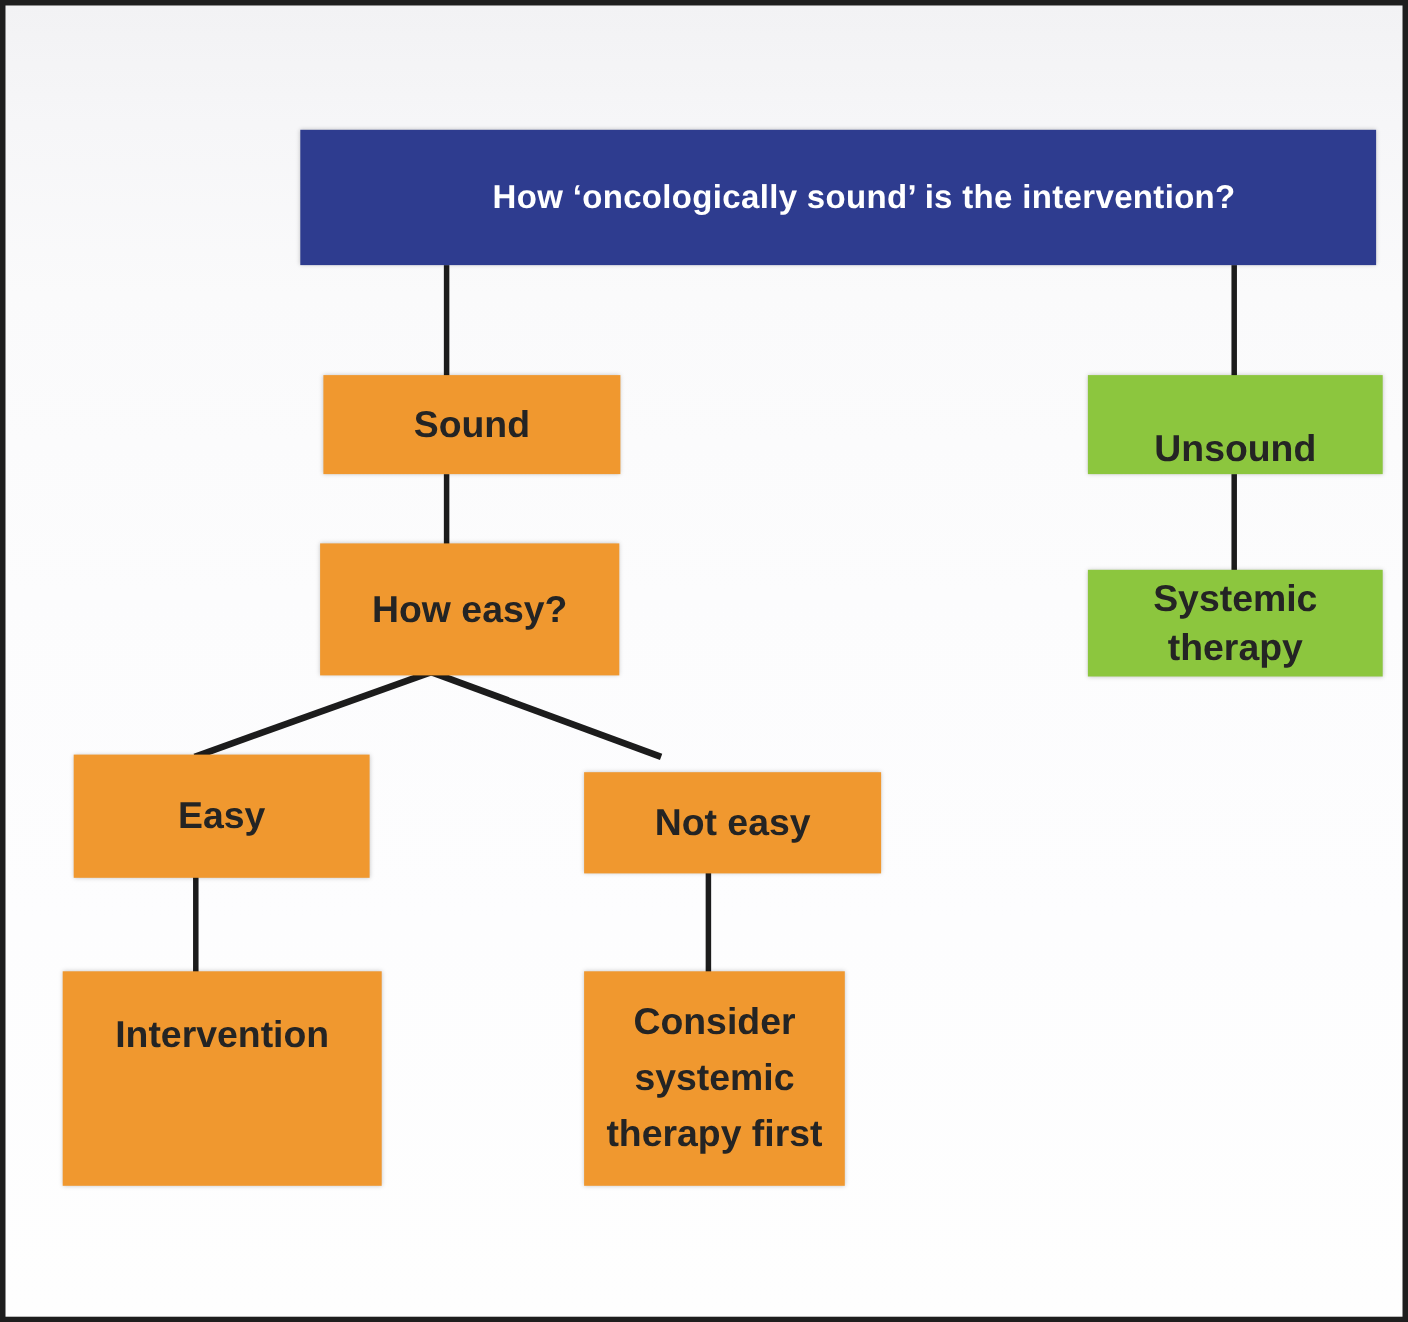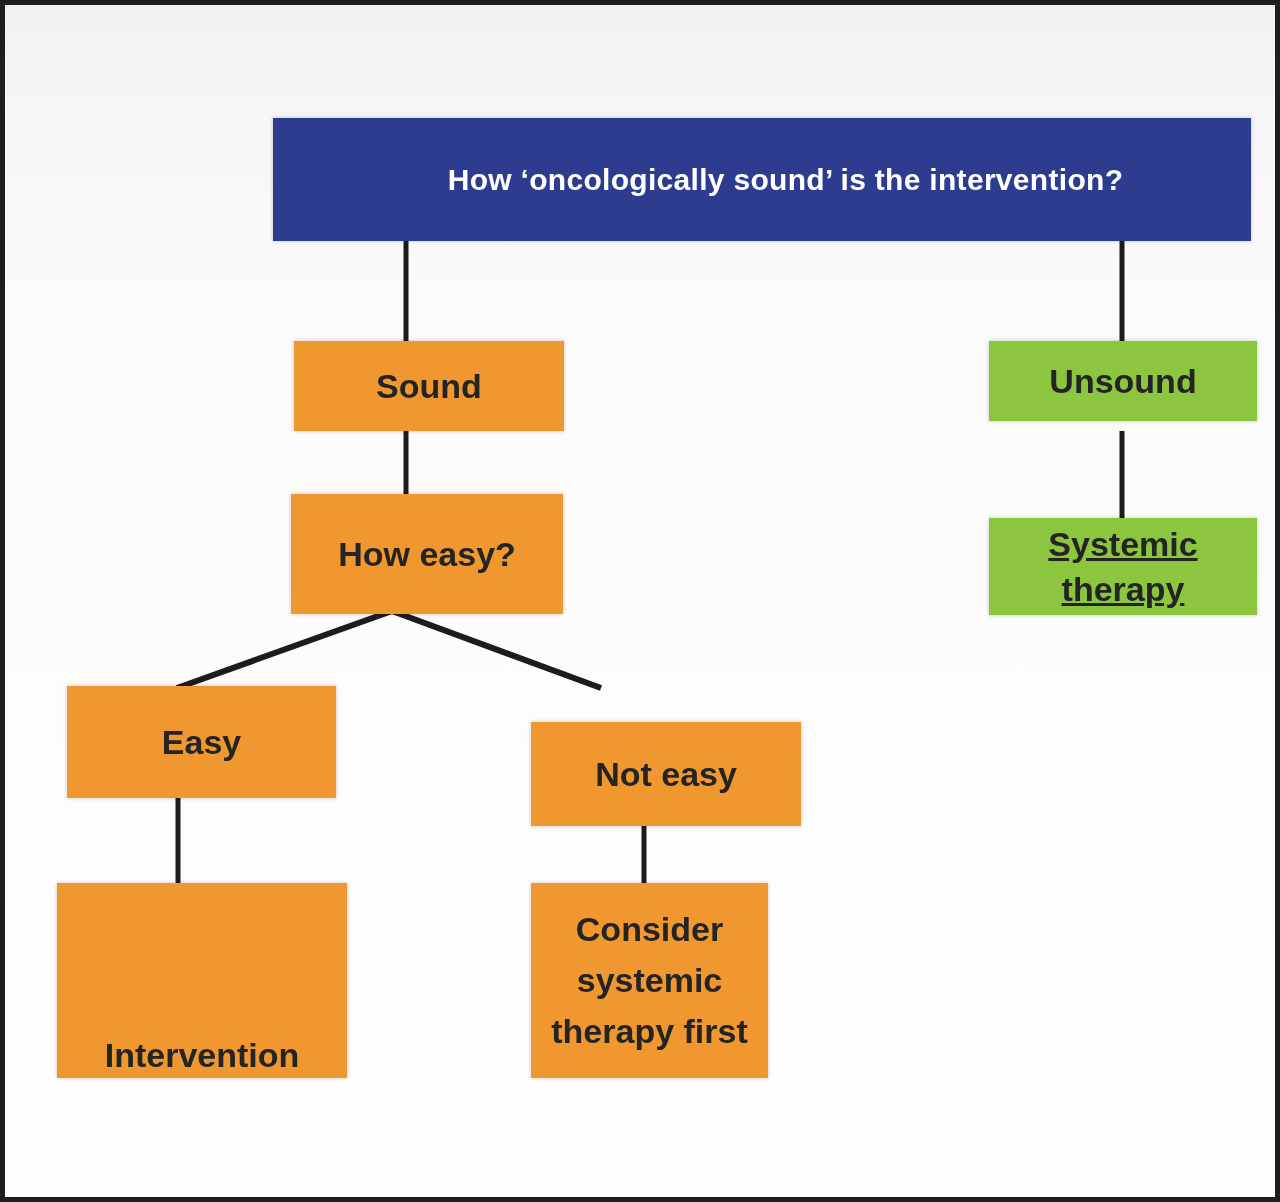--- a/index.html
+++ b/index.html
@@ -56,21 +56,21 @@
   }
   .node.orange { background: var(--decision-orange, #f0982f); margin-left: 24px; }
   .node.green  { background: var(--outcome-green, #8cc63e); }
   .node .lbl {
     display: block;
     font-size: 34px;
     line-height: 1.32;
     padding: 0 10px;
   }
   .node.blue .lbl { font-size: 30px; line-height: 1.2; }
-  .node.top-text { align-items: flex-end; }
+  .node.top-text { align-items: flex-start; }
   .node.top-text .lbl { padding-top: 36px; }
   .node.tall .lbl { line-height: 1.5; }
 </style>
 </head>
 <body>
 
 <div class="canvas">
 
   <svg class="connectors" viewBox="0 0 1280 1202" xmlns="http://www.w3.org/2000/svg">
     <line class="conn" x1="401" y1="236" x2="401" y2="340"></line>
@@ -84,37 +84,37 @@
   </svg>
 
   <div class="node blue" style="left:268px; top:113px; width:978px; height:123px;">
     <span class="lbl">How ‘oncologically sound’ is the intervention?</span>
   </div>
 
   <div class="node orange" style="left:265px; top:336px; width:270px; height:90px;">
     <span class="lbl">Sound</span>
   </div>
 
-  <div class="node green" style="left:984px; top:336px; width:268px; height:80px;">
+  <div class="node green" style="left:984px; top:336px; width:268px; height:90px;align-items:flex-end;">
     <span class="lbl">Unsound</span>
   </div>
 
   <div class="node orange" style="left:262px; top:489px; width:272px; height:120px;">
     <span class="lbl">How easy?</span>
   </div>
 
-  <div class="node green" style="left:984px; top:513px; width:268px; height:97px;text-decoration:underline;">
+  <div class="node green" style="left:984px; top:513px; width:268px; height:97px;">
     <span class="lbl">Systemic therapy</span>
   </div>
 
   <div class="node orange" style="left:38px; top:681px; width:269px; height:112px;">
     <span class="lbl">Easy</span>
   </div>
 
-  <div class="node orange" style="left:502px; top:717px; width:270px; height:104px;">
+  <div class="node orange" style="left:502px; top:697px; width:270px; height:92px;">
     <span class="lbl">Not easy</span>
   </div>
 
   <div class="node orange top-text" style="left:28px; top:878px; width:290px; height:195px;">
     <span class="lbl">Intervention</span>
   </div>
 
   <div class="node orange tall" style="left:502px; top:878px; width:237px; height:195px;">
     <span class="lbl">Consider systemic therapy first</span>
   </div>

